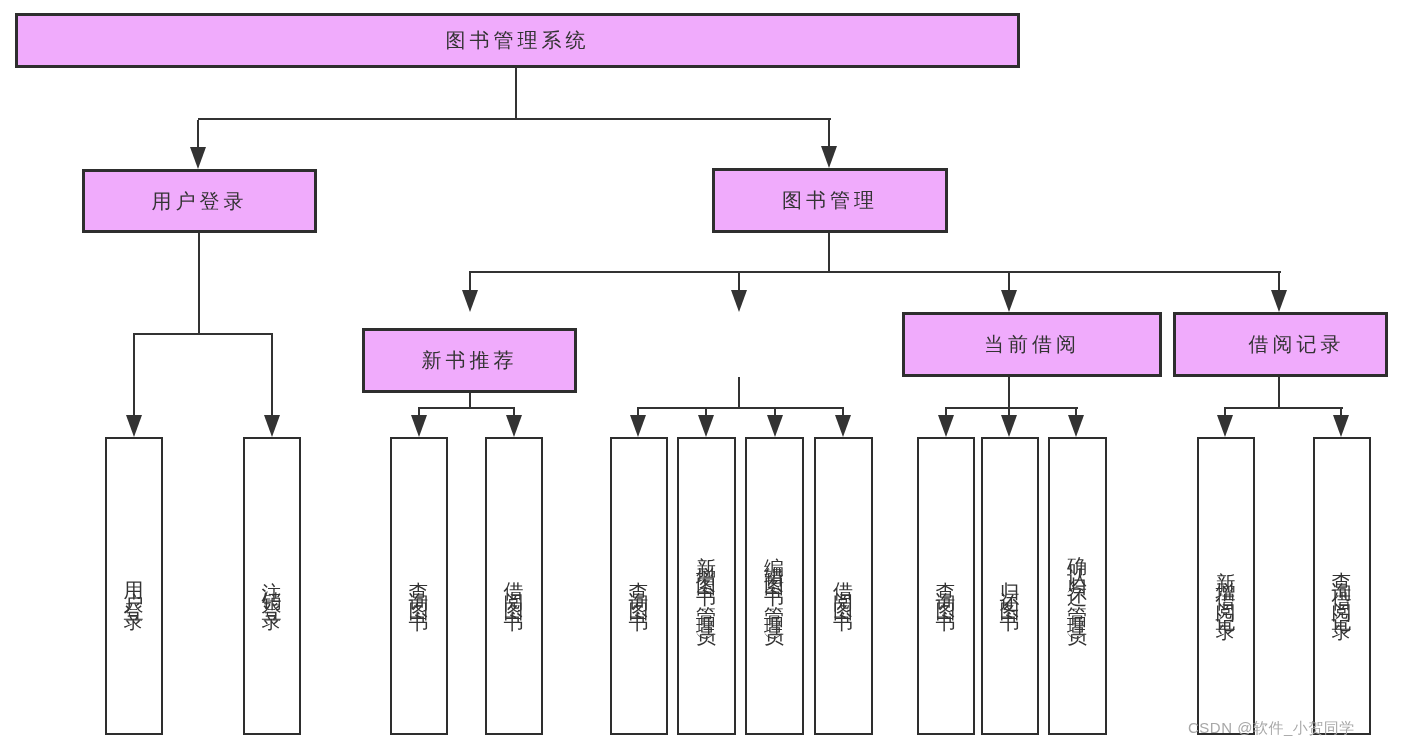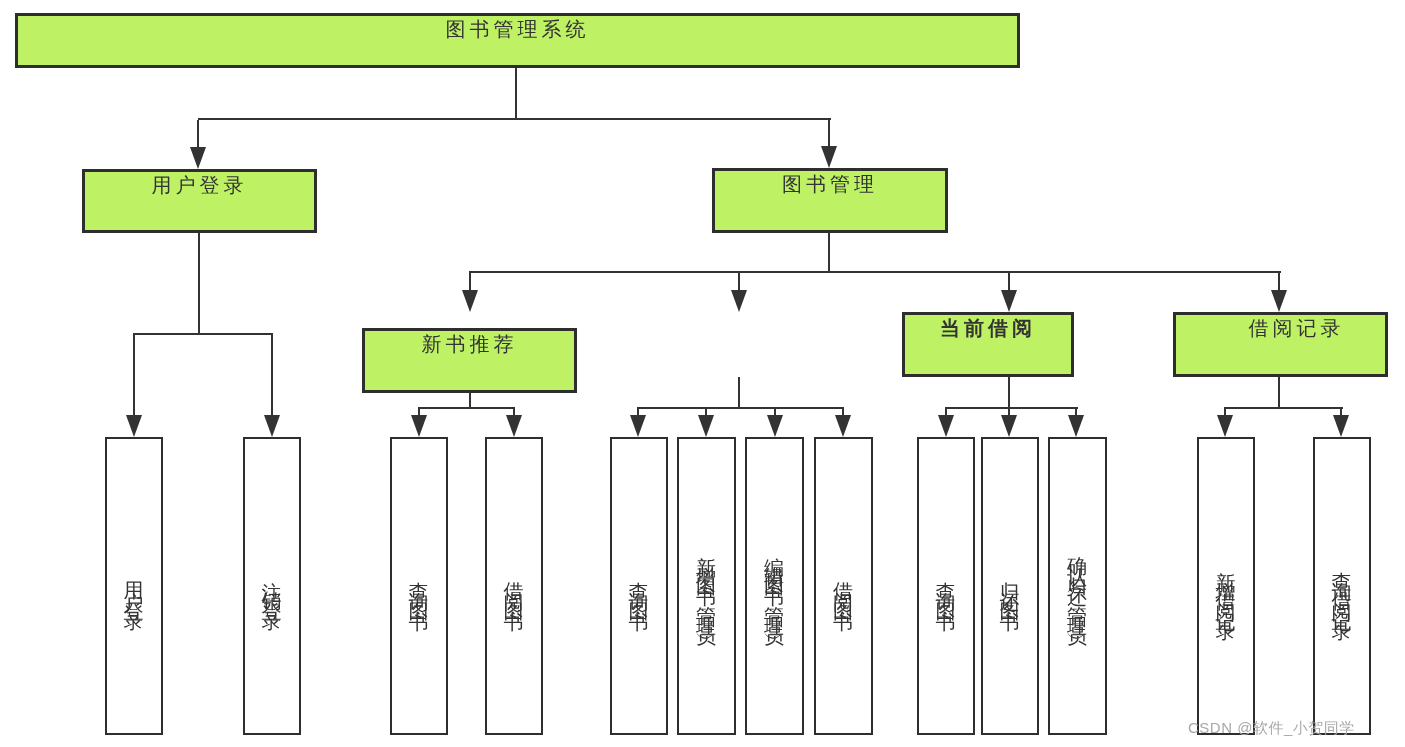--- a/index.html
+++ b/index.html
@@ -7,22 +7,22 @@
     --border:#2e2e2e;
     --text:#333333;
     --wm:#a8a8a8;
   }
   *{box-sizing:border-box;margin:0;padding:0;}
   html,body{width:1405px;height:747px;background:#ffffff;overflow:hidden;
     font-family:"Liberation Sans","DejaVu Sans",sans-serif;}
   #diagram{position:relative;width:1405px;height:747px;background:#ffffff;}
 
   
-  .box{position:absolute;background:#bef264;border:3px solid var(--border);
-    display:flex;align-items:flex-start;justify-content:center;
+  .box{position:absolute;background:#f0abfc;border:3px solid var(--border);
+    display:flex;align-items:center;justify-content:center;
     font-size:20px;letter-spacing:4px;color:var(--text);z-index:2;}
 
   
   .leaf{position:absolute;top:437px;width:58px;height:298px;background:#ffffff;
     border:2px solid var(--border);display:flex;align-items:center;justify-content:center;
     z-index:2;}
   .leaf span{writing-mode:vertical-rl;text-orientation:mixed;font-size:20px;
     letter-spacing:10px;color:var(--text);line-height:1;white-space:nowrap;}
 
   
@@ -74,21 +74,21 @@
   <i class="vl" style="left:738px;top:273px;height:18px;"></i>
   <i class="ar" style="left:731px;top:290px;"></i>
   <i class="vl" style="left:1008px;top:273px;height:18px;"></i>
   <i class="ar" style="left:1001px;top:290px;"></i>
   <i class="vl" style="left:1278px;top:273px;height:18px;"></i>
   <i class="ar" style="left:1271px;top:290px;"></i>
 
   <div class="box" style="left:362px;top:328px;width:215px;height:65px;">
     <span>新书推荐</span>
   </div>
-  <div class="box" style="left:902px;top:312px;width:172px;height:65px;font-weight:bold;">
+  <div class="box" style="left:902px;top:312px;width:260px;height:65px;">
     <span>当前借阅</span>
   </div>
   <div class="box" style="left:1173px;top:312px;width:215px;height:65px;padding-left:32px;">
     <span>借阅记录</span>
   </div>
 
   <i class="vl" style="left:469px;top:377px;height:31px;"></i>
   <i class="hl" style="left:418px;top:407px;width:97px;"></i>
   <i class="vl" style="left:418px;top:409px;height:7px;"></i>
   <i class="ar" style="left:411px;top:415px;"></i>

